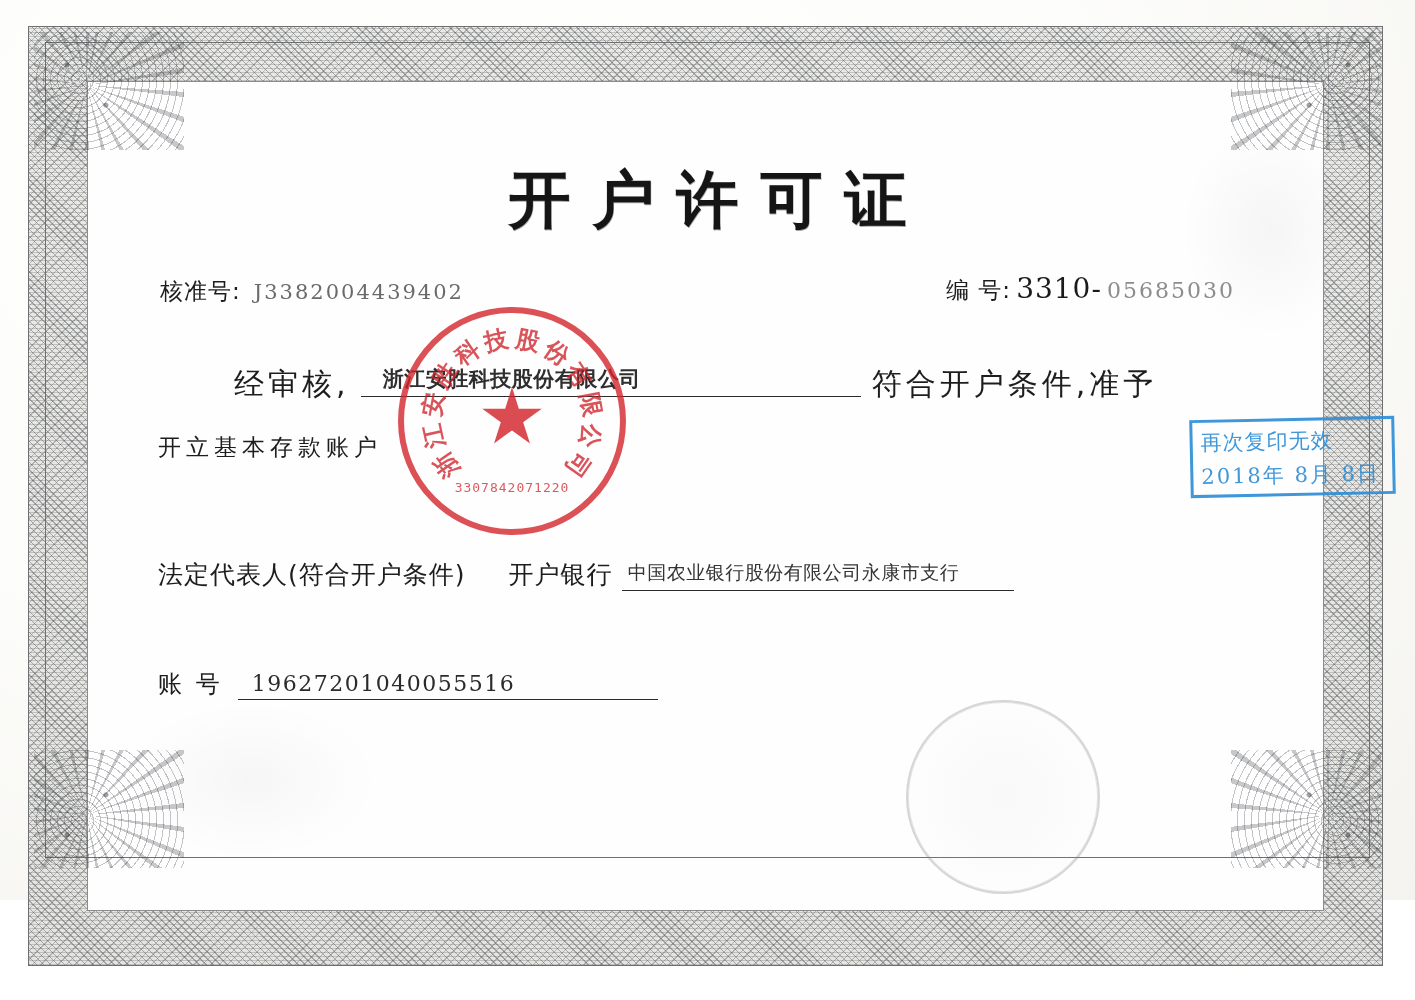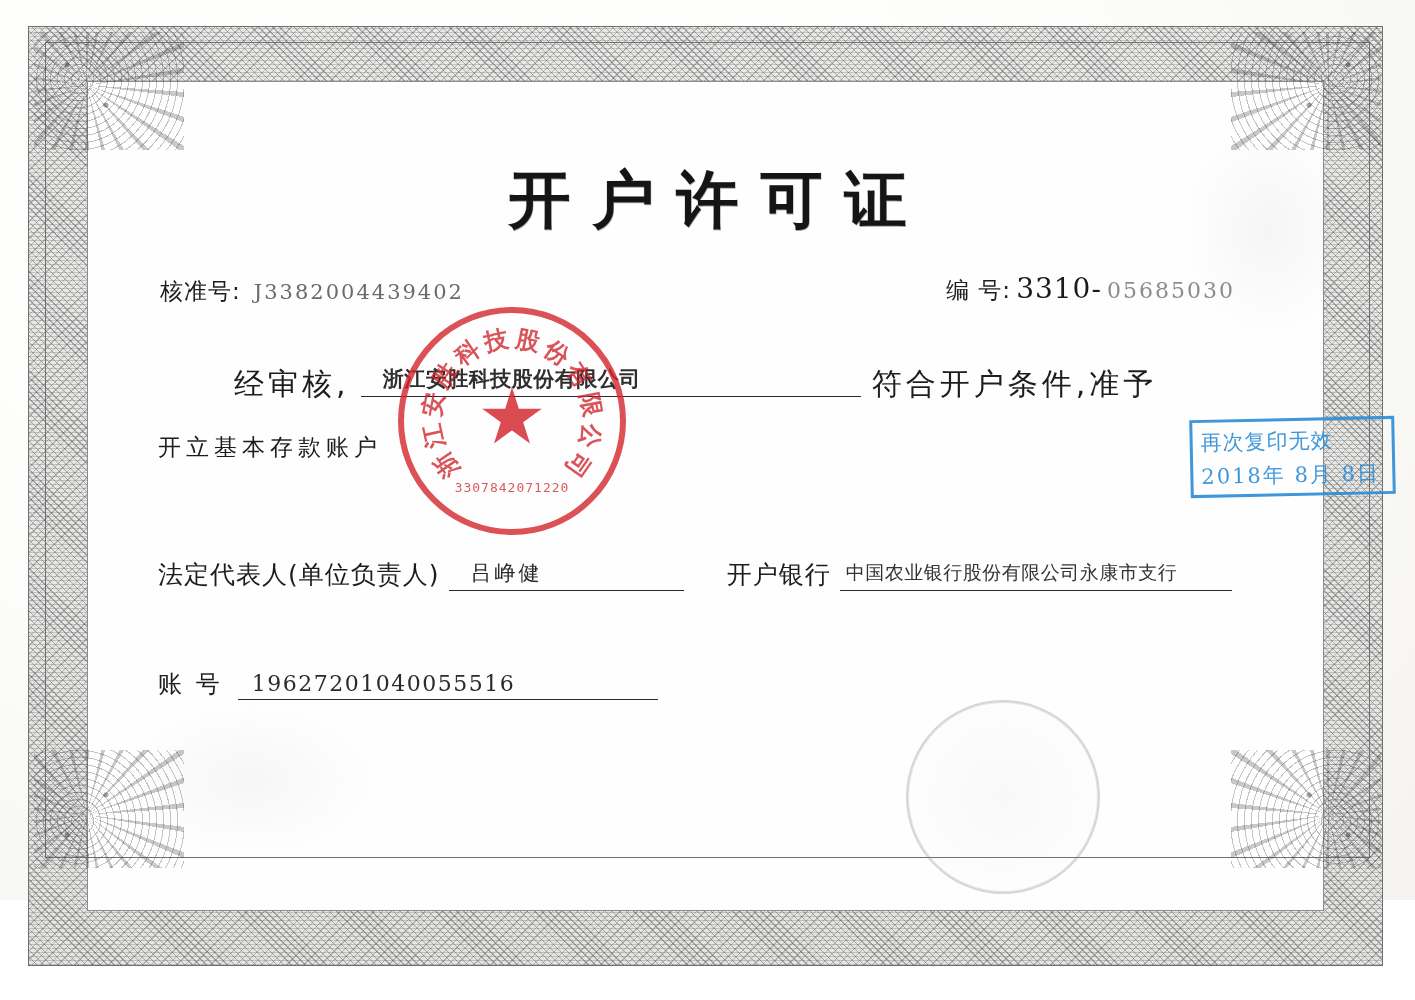--- a/index.html
+++ b/index.html
@@ -397,25 +397,21 @@
         <span class="rule"></span>
       </span>
       <span class="lbl post">符合开户条件,准予</span>
     </div>
 
     <div class="row" id="open-account-row">
       <span class="lbl">开立基本存款账户</span>
     </div>
 
     <div class="row" id="legal-row">
-      <span class="lbl l1">法定代表人(单位负责人)</span>
-      <span class="name-line">
-        <span class="val">吕峥健</span>
-        <span class="rule"></span>
-      </span>
+      <span class="lbl l1">法定代表人(符合开户条件)</span>
       <span class="lbl l2">开户银行</span>
       <span class="bank-line">
         <span class="val">中国农业银行股份有限公司永康市支行</span>
         <span class="rule"></span>
       </span>
     </div>
 
     <div class="row" id="account-row">
       <span class="lbl l">账 号</span>
       <span class="acct-line">

